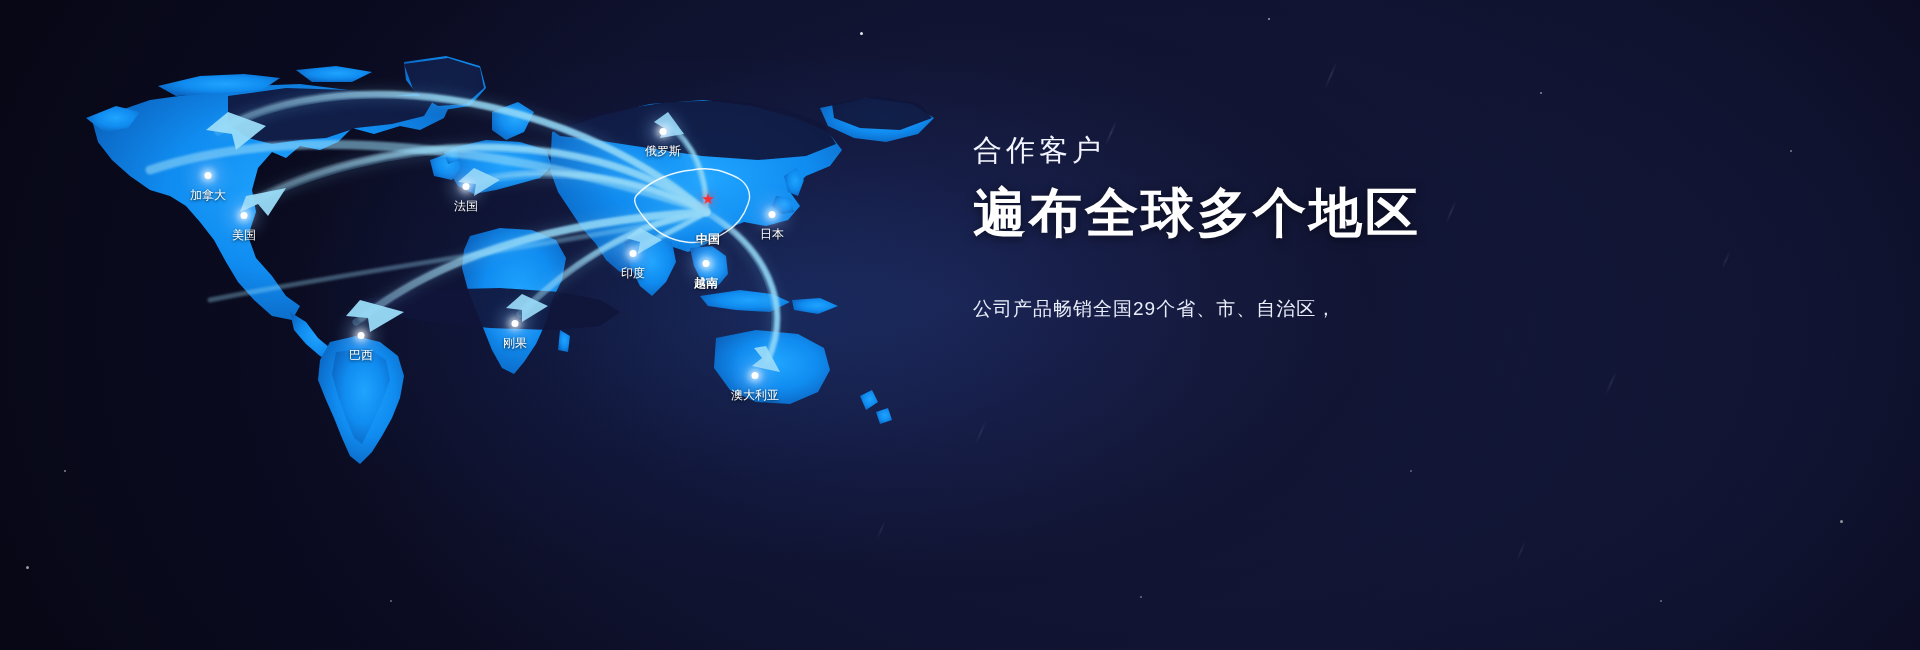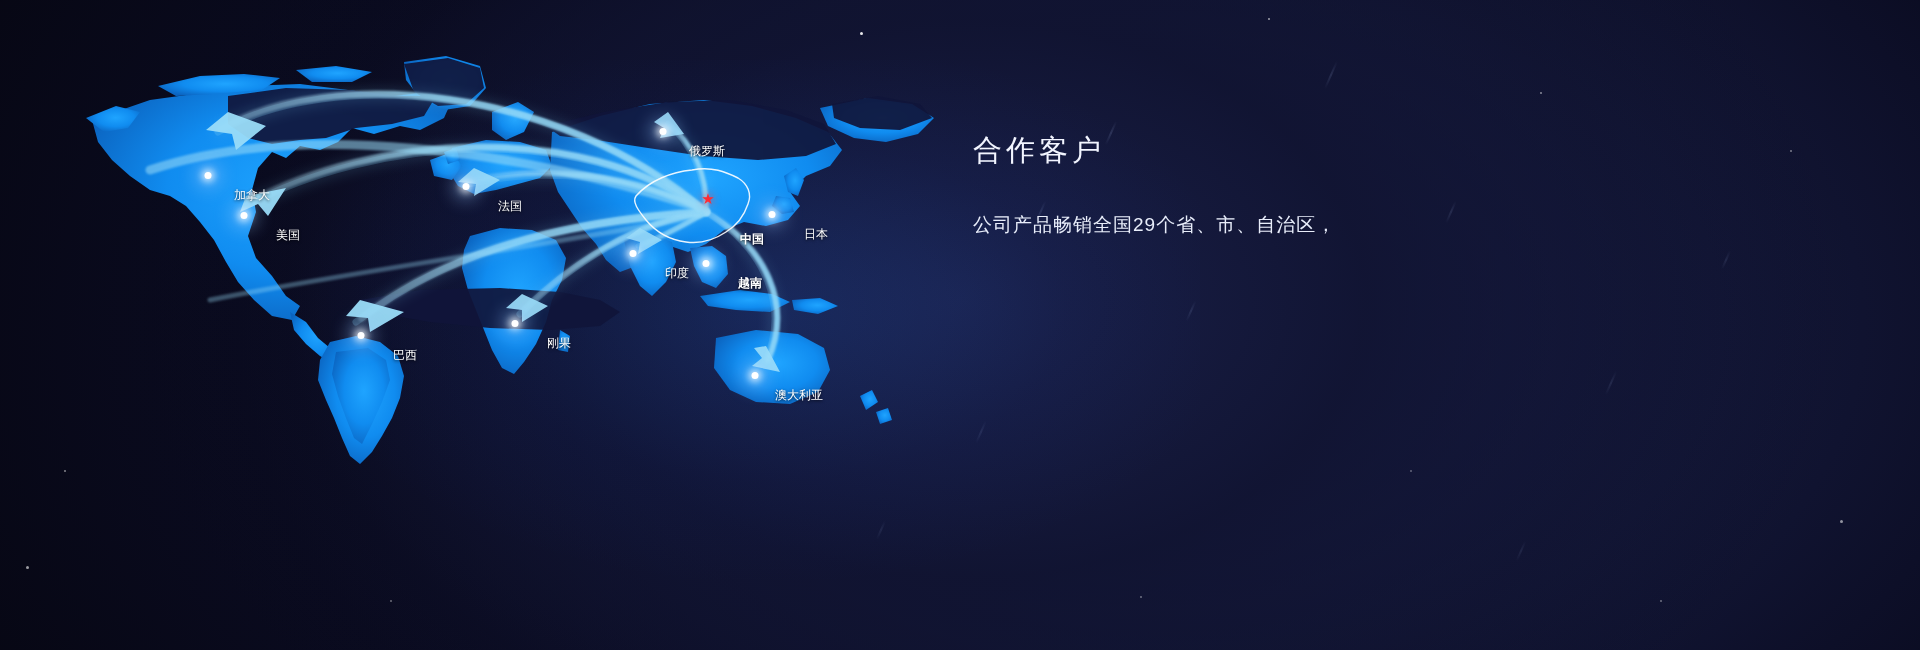--- a/index.html
+++ b/index.html
@@ -19,29 +19,29 @@
     background:radial-gradient(ellipse at 52% 48%, rgba(40,120,255,0.16) 0%, rgba(20,60,170,0.07) 45%, rgba(0,0,0,0) 72%);
     pointer-events:none;}
   #mapwrap{position:absolute;left:0;top:0;width:960px;height:650px;}
   #mapsvg{position:absolute;left:0;top:0;}
   .city{position:absolute;transform:translate(-50%,-50%);pointer-events:none;}
   .city .dot{position:absolute;left:50%;top:0;transform:translateX(-50%);
     width:7px;height:7px;border-radius:50%;background:#ffffff;
     box-shadow:0 0 7px 3px rgba(255,255,255,0.75),0 0 18px 9px rgba(150,200,255,0.45);}
   .city .nm{position:absolute;left:50%;top:16px;transform:translateX(-50%);
     color:#ffffff;font-size:12px;line-height:14px;white-space:nowrap;
-    text-shadow:0 1px 3px rgba(0,0,0,0.85);margin-left:44px;}
+    text-shadow:0 1px 3px rgba(0,0,0,0.85);}
   .city.cn .nm, .city.vn .nm{font-weight:bold;}
   .star-cn{position:absolute;transform:translate(-50%,-50%);color:#ff2b33;font-size:15px;line-height:15px;
     text-shadow:0 0 8px rgba(255,50,50,0.9);pointer-events:none;}
   #copy{position:absolute;left:973px;top:130px;width:560px;}
   #eyebrow{color:#f2f5ff;font-size:29px;line-height:40px;letter-spacing:4px;font-weight:400;}
   #headline{color:#ffffff;font-size:53px;line-height:62px;font-weight:bold;letter-spacing:3px;margin-top:12px;
     text-shadow:0 2px 10px rgba(0,0,0,0.55);}
-  #body{margin-top:40px;}
+  #body{margin-top:50px;}
   #body p{margin:0 0 14px 0;color:#e8edfa;font-size:19px;line-height:30px;letter-spacing:1px;font-weight:400;}
 </style>
 </head>
 <body>
 
 <div id="stage">
 
   <div class="starfield">
     <div class="star" style="left:860px;top:32px;width:3px;height:3px;opacity:.9"></div>
     <div class="star" style="left:1268px;top:18px;width:2px;height:2px;opacity:.6"></div>
@@ -256,18 +256,19 @@
       <span class="nm">日本</span>
     </div>
     <div class="city" style="left:755px;top:372px;">
       <span class="dot"></span>
       <span class="nm">澳大利亚</span>
     </div>
   </div>
 
   <div id="copy">
     <div id="eyebrow">合作客户</div>
+    <div id="headline">遍布全球多个地区</div>
     <div id="body">
       <p>公司产品畅销全国29个省、市、自治区，</p>
     </div>
   </div>
 
 </div>
 
 </body></html>

